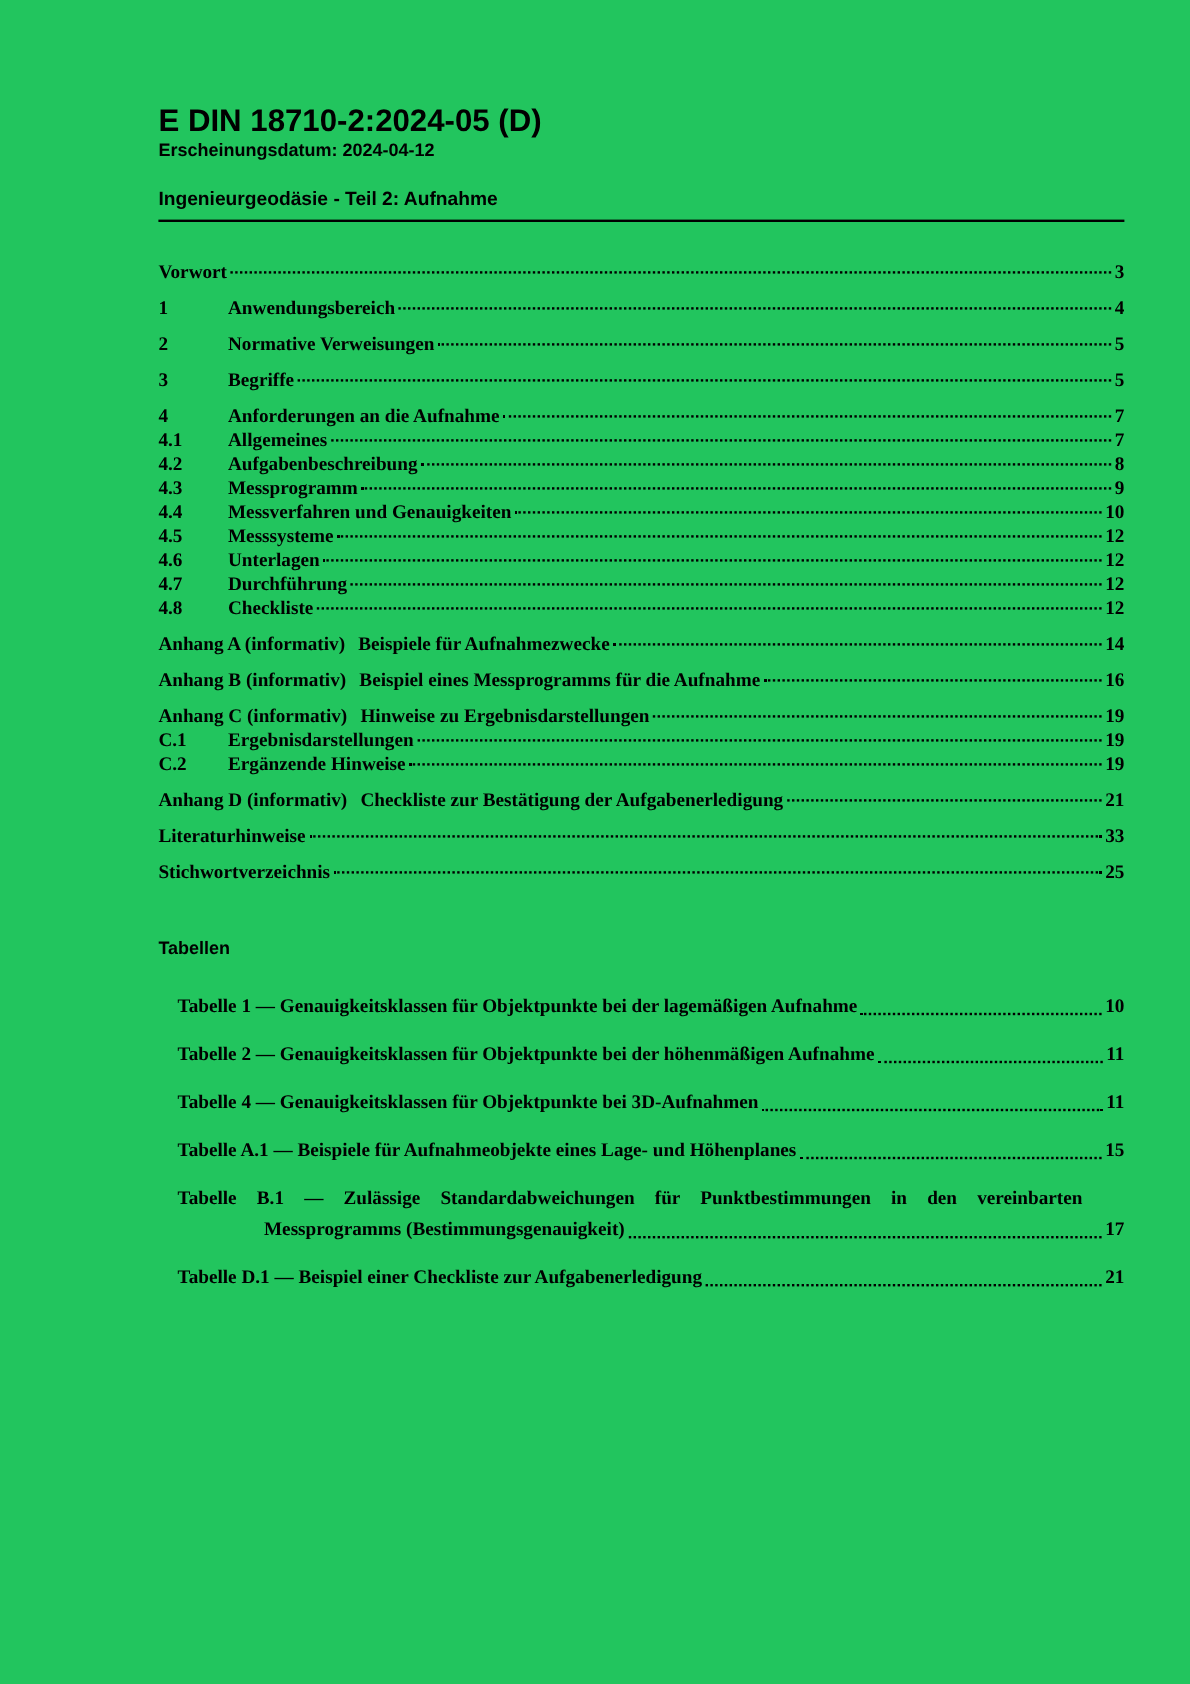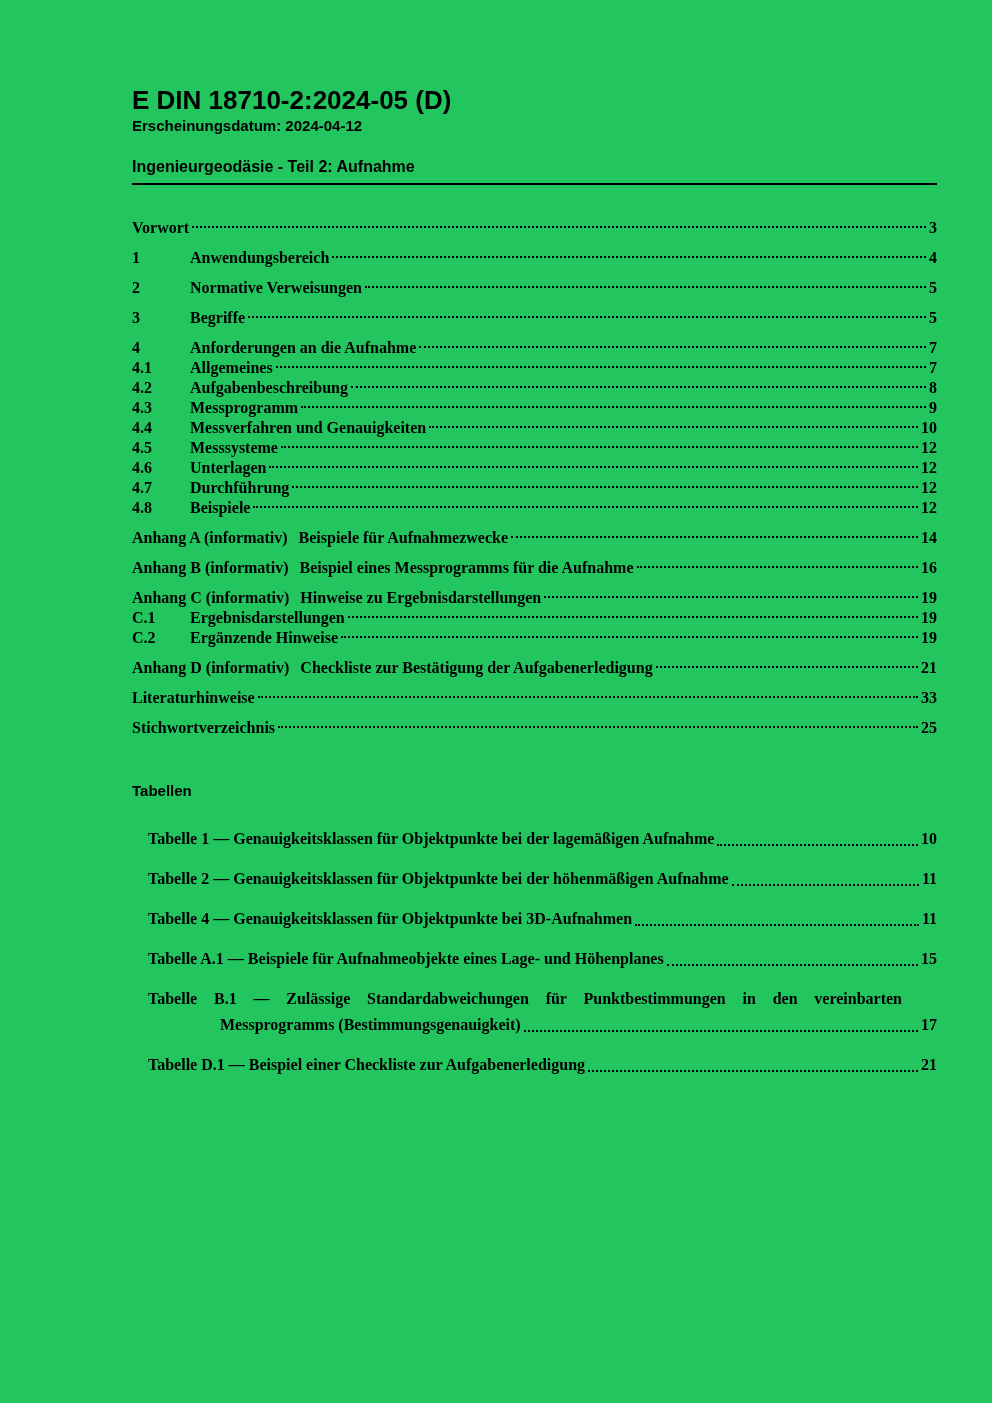--- a/index.html
+++ b/index.html
@@ -187,21 +187,21 @@
         <div class="toc-row t-chapter">
           <span class="num">4.7</span>
 
           <span class="title">Durchführung</span>
           <span class="leader"></span>
           <span class="pagenum">12</span>
         </div>
         <div class="toc-row t-chapter">
           <span class="num">4.8</span>
 
-          <span class="title">Beispiele</span>
+          <span class="title">Checkliste</span>
           <span class="leader"></span>
           <span class="pagenum">12</span>
         </div>
         <div class="toc-row group-start t-annex">
 
           <span class="label">Anhang A (informativ)</span>
           <span class="title">Beispiele für Aufnahmezwecke</span>
           <span class="leader"></span>
           <span class="pagenum">14</span>
         </div>

